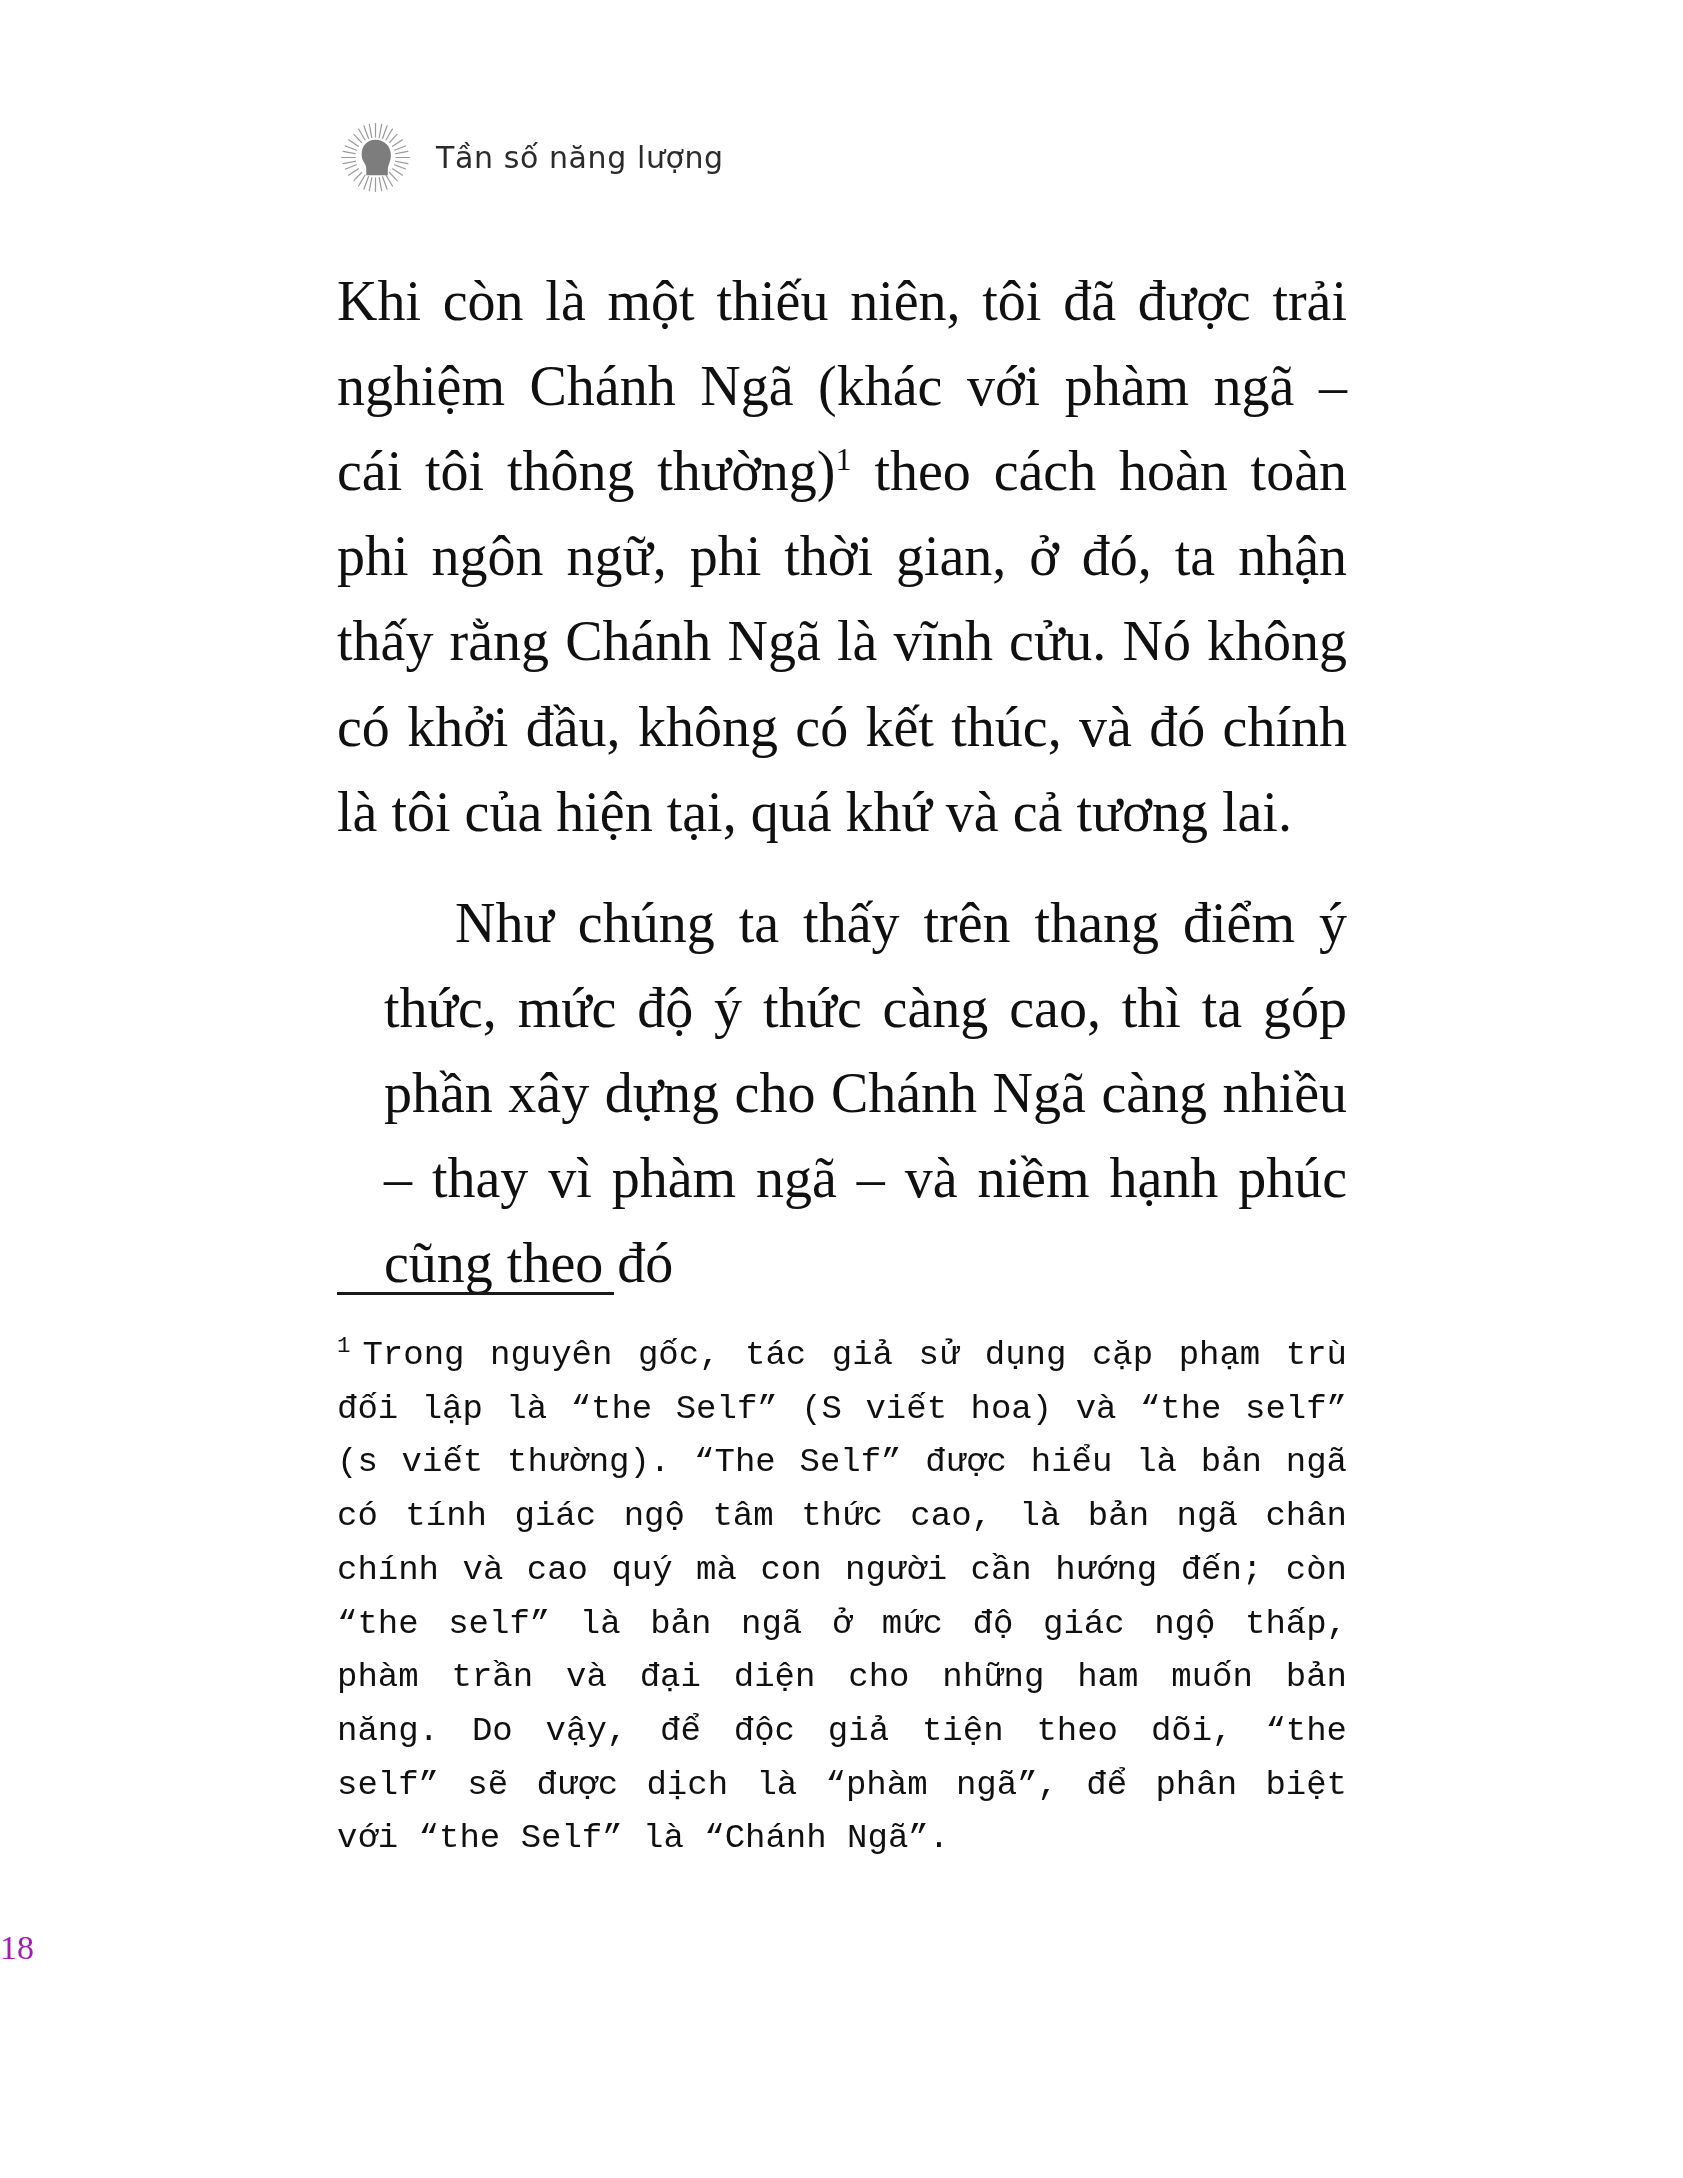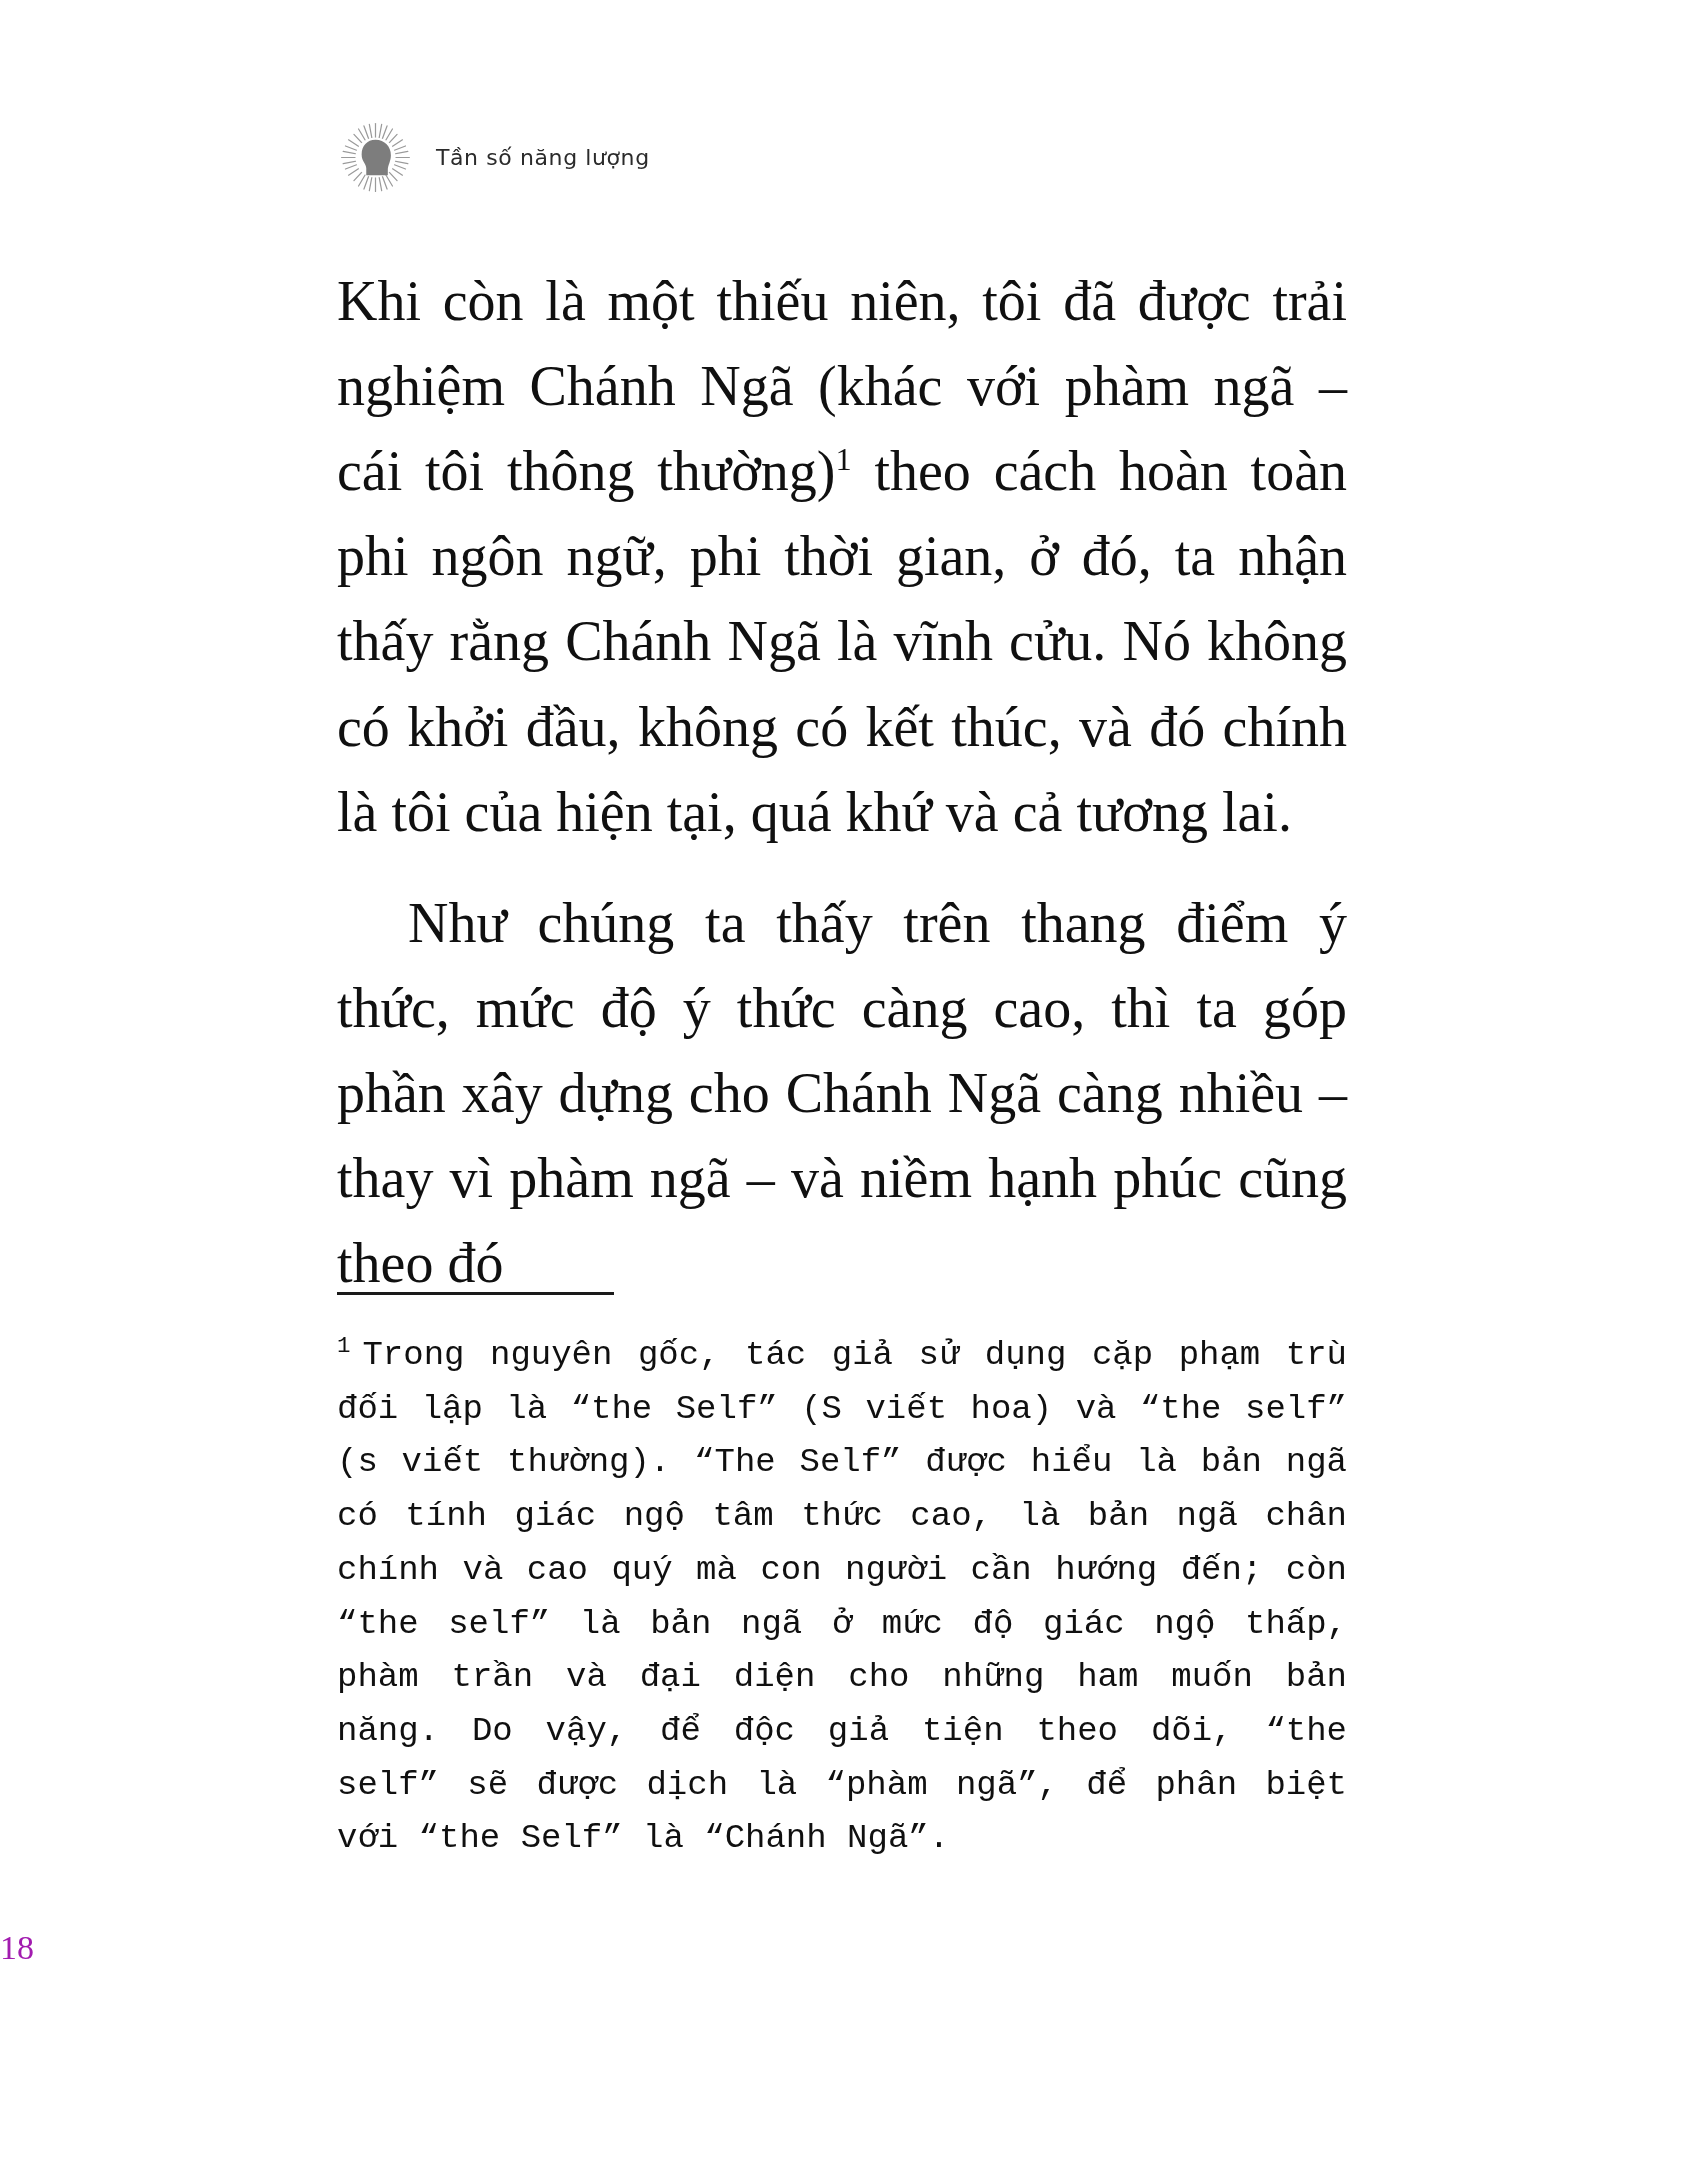--- a/index.html
+++ b/index.html
@@ -28,21 +28,21 @@
     gap: 22px;
   }
   .header-emblem {
     width: 77px;
     height: 77px;
     flex: 0 0 auto;
     display: block;
   }
   .header-title {
     font-family: "DejaVu Sans", sans-serif;
-    font-size: 22px;
+    font-size: 30px;
     letter-spacing: 0.6px;
     color: #2b2b2b;
     white-space: nowrap;
   }
 
   
   .body-block {
     position: absolute;
     top: 259px;
     left: 337px;
@@ -52,20 +52,21 @@
     margin: 0;
     font-size: 56px;
     line-height: 1.52;
     text-align: justify;
     text-justify: inter-word;
     color: #101010;
   }
   .body-par + .body-par {
     margin-top: 26px;
     text-indent: 71px;
+    margin-left: 47px;
   }
   .fn-ref {
     font-size: 0.58em;
     vertical-align: super;
     line-height: 0;
   }
 
   
   .footnote-zone {
     position: absolute;

